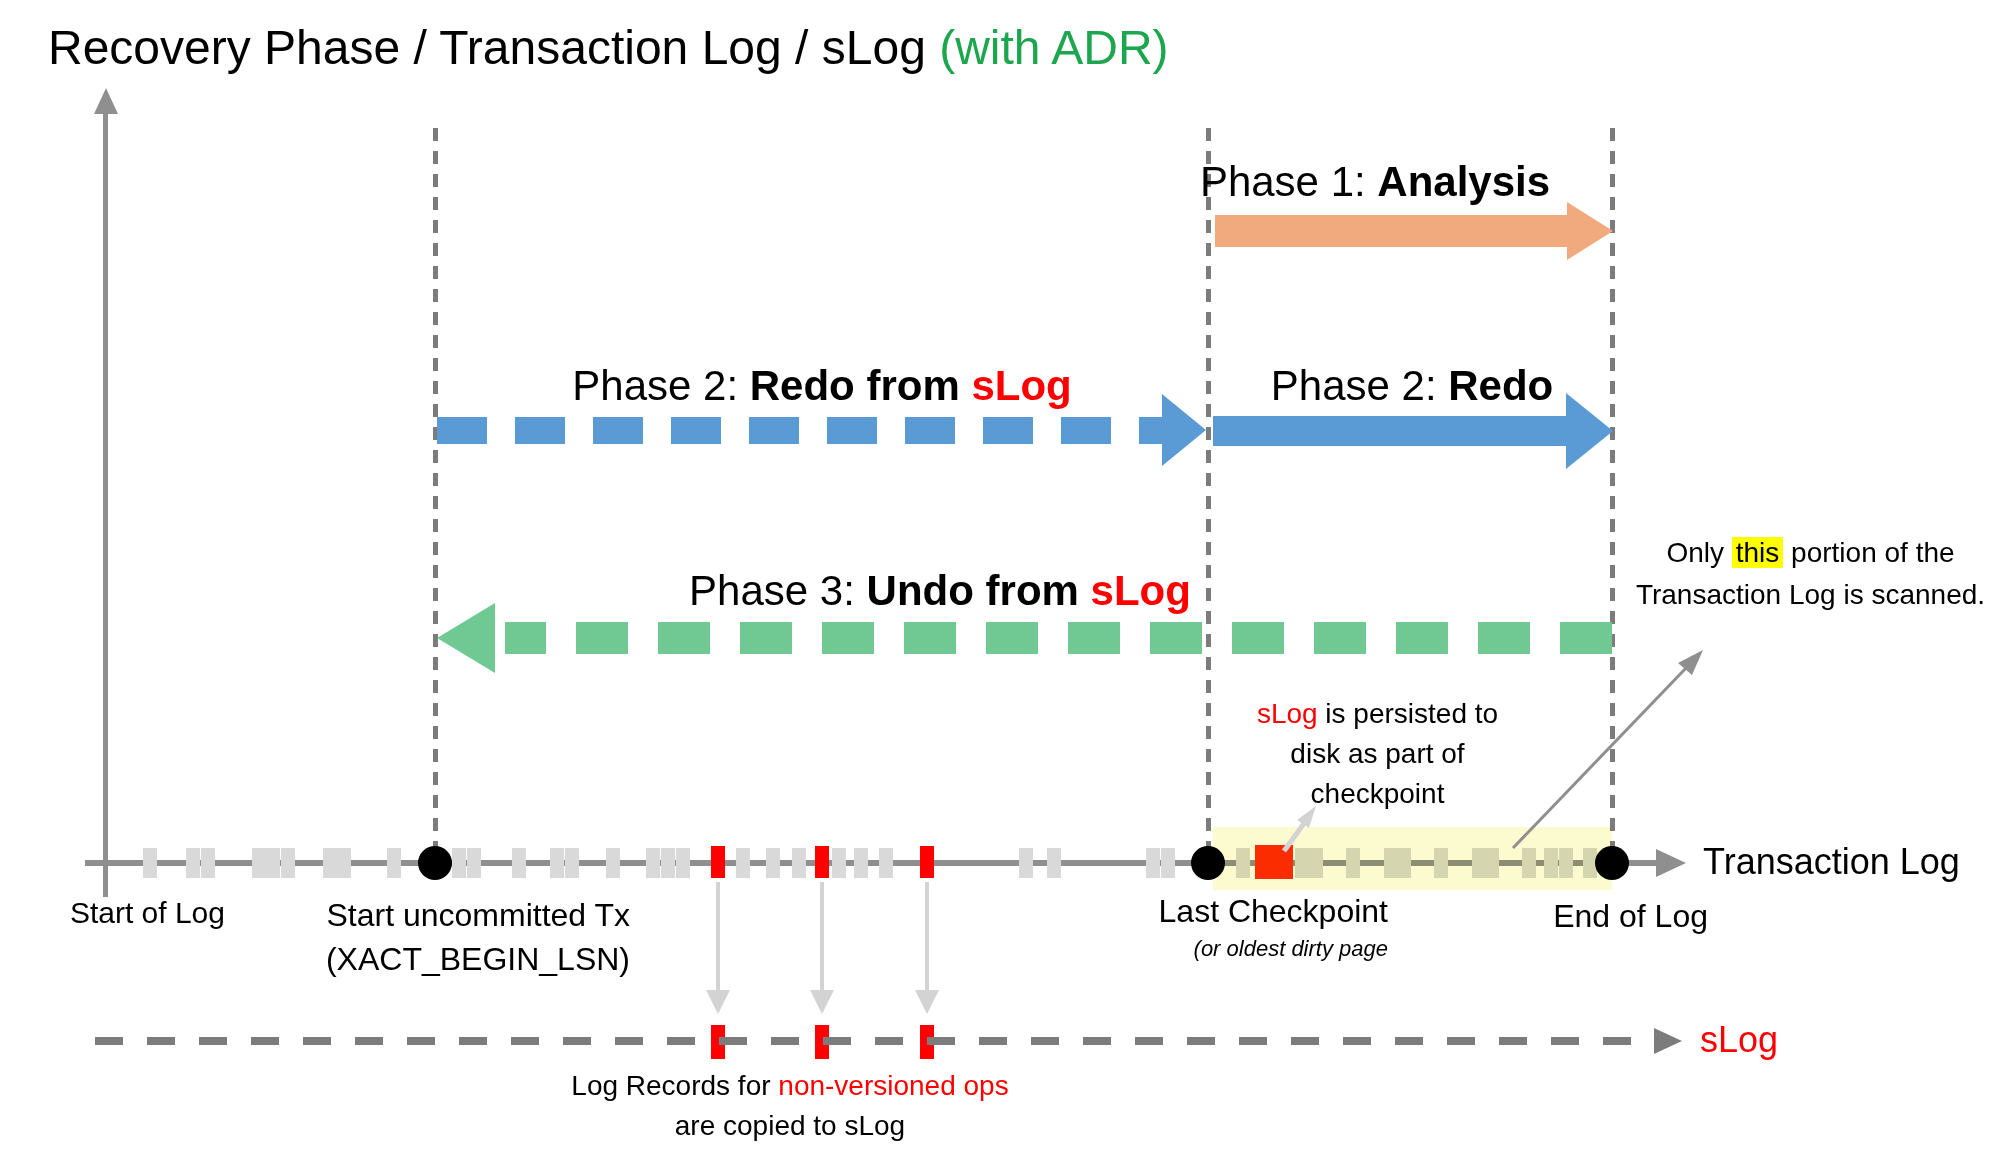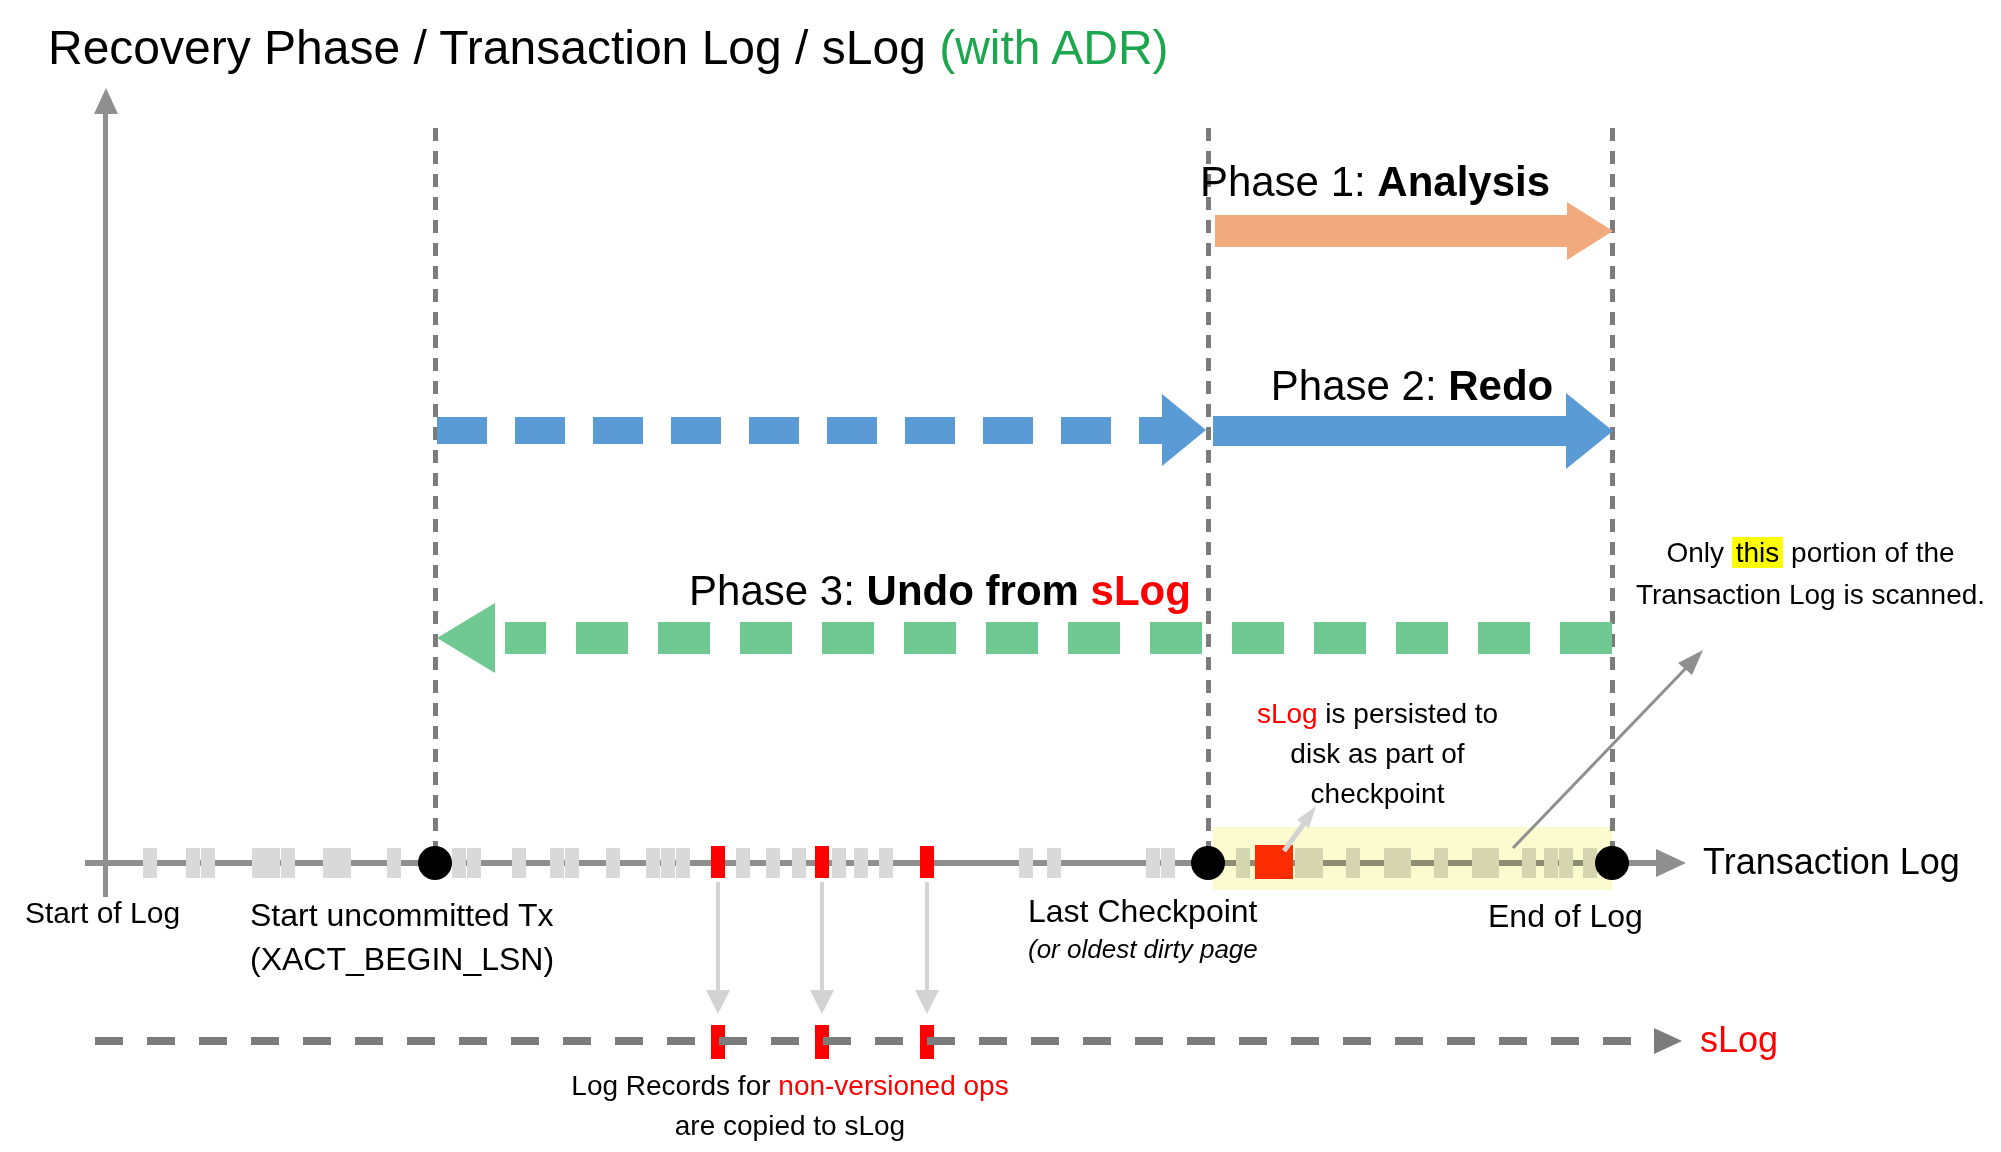--- a/index.html
+++ b/index.html
@@ -79,25 +79,25 @@
 
   
   .note{font-size:28px;line-height:40px;text-align:center;}
   .note div{white-space:nowrap;}
   #scanned-note{left:1620px;width:381px;top:532px;line-height:42px;}
   #scanned-note .hl{background:var(--c-highlight);padding:0 4px;}
   #persisted-note{left:1185px;width:385px;top:694px;}
   #copied-note{left:555px;width:470px;top:1066px;}
 
   
-  .nodelabel{font-size:32px;text-align:left;white-space:nowrap;}
+  .nodelabel{font-size:32px;text-align:right;white-space:nowrap;}
   #start-label{left:25px;top:896px;width:200px;font-size:30px;}
   #oldest-label{left:250px;width:380px;top:893px;line-height:44px;}
   #checkpoint-label{left:1028px;width:360px;top:893px;}
-  #checkpoint-label .sub{font-size:26px;font-style:italic;line-height:38px;font-weight:400;}
+  #checkpoint-label .sub{font-size:22px;font-style:italic;line-height:38px;font-weight:400;}
   #endlog-label{left:1488px;width:220px;top:898px;}
 
   
   #slog-line{left:95px;top:1037px;width:1557px;height:8px;
       background:repeating-linear-gradient(90deg,var(--c-dash_gray) 0 28px,transparent 28px 52px);}
   #slog-head{left:1654px;top:1028px;width:0;height:0;
       border-top:13px solid transparent;border-bottom:13px solid transparent;
       border-left:28px solid var(--c-dash_gray);}
   #slog-label{left:1700px;top:1019px;font-size:36px;color:var(--c-red);white-space:nowrap;}
 
@@ -184,20 +184,21 @@
   <div id="dot-checkpoint" class="abs dot"></div>
   <div id="dot-endoflog" class="abs dot"></div>
   <div id="slog-square" class="abs"></div>
 
   <div id="yellow-band" class="abs"></div>
 
   <div id="p1-label" class="abs label"><span>Phase 1: </span><b>Analysis</b></div>
   <div id="p1-body" class="abs"></div>
   <div id="p1-head" class="abs"></div>
 
+  <div id="p2a-label" class="abs label"><span>Phase 2: </span><b>Redo from </b><b class="red">sLog</b></div>
   <div id="p2a-body" class="abs"></div>
   <div id="p2a-head" class="abs"></div>
 
   <div id="p2b-label" class="abs label"><span>Phase 2: </span><b>Redo</b></div>
   <div id="p2b-body" class="abs"></div>
   <div id="p2b-head" class="abs"></div>
 
   <div id="p3-label" class="abs label"><span>Phase 3: </span><b>Undo from </b><b class="red">sLog</b></div>
   <div id="p3-head" class="abs"></div>
   <div id="p3-body" class="abs"></div>

